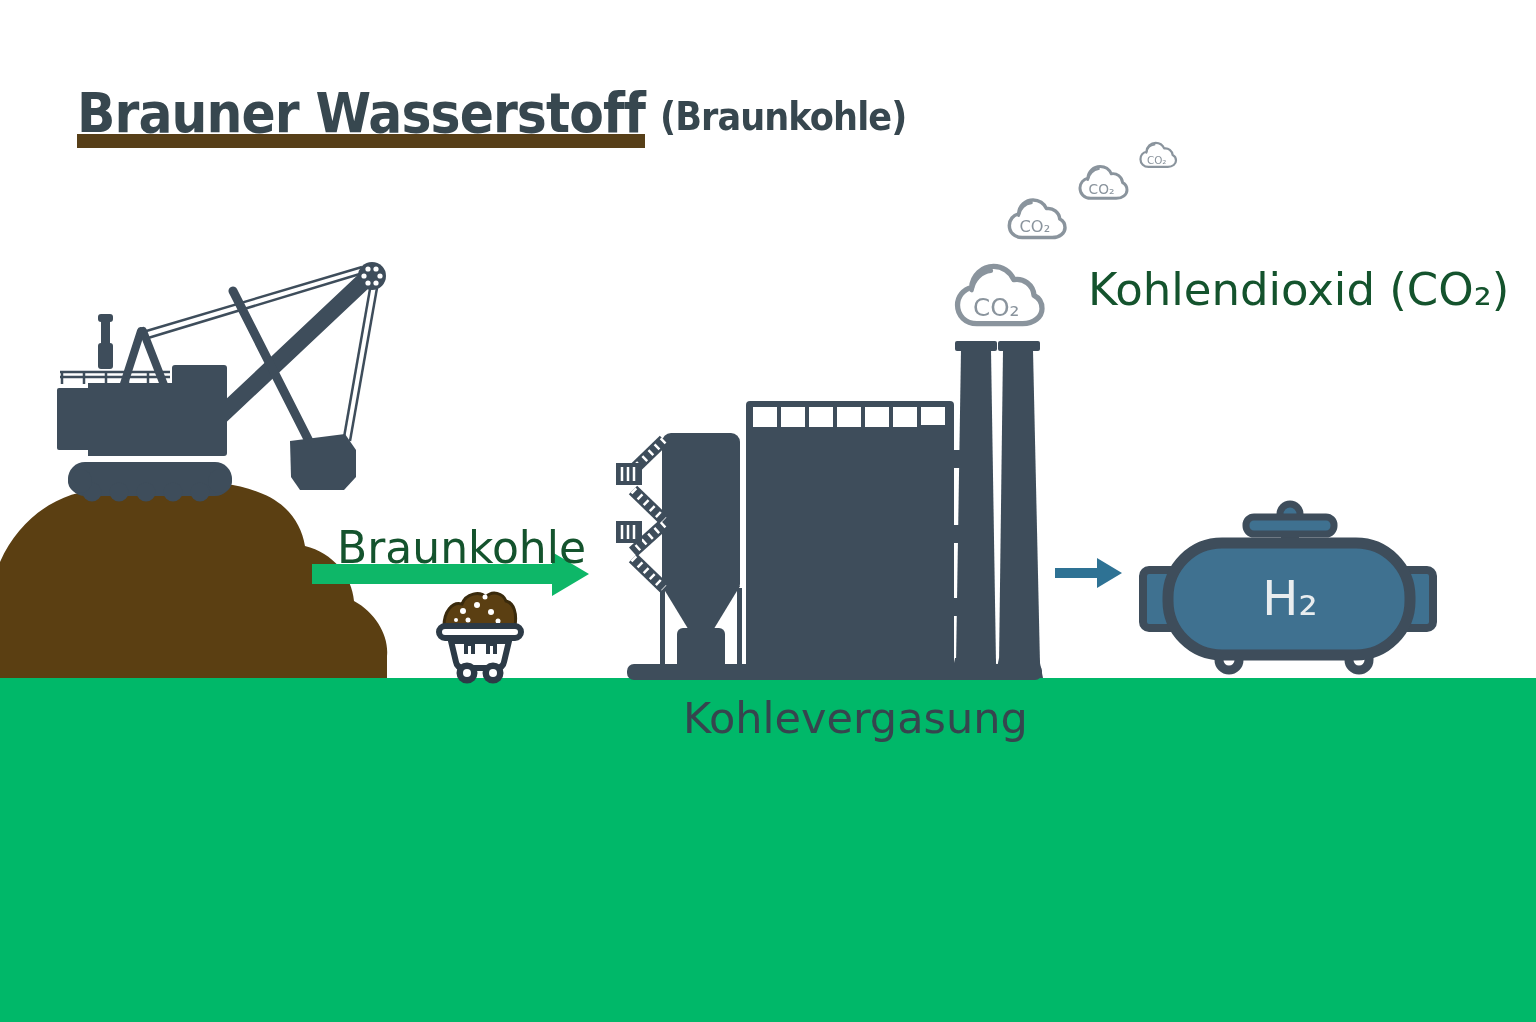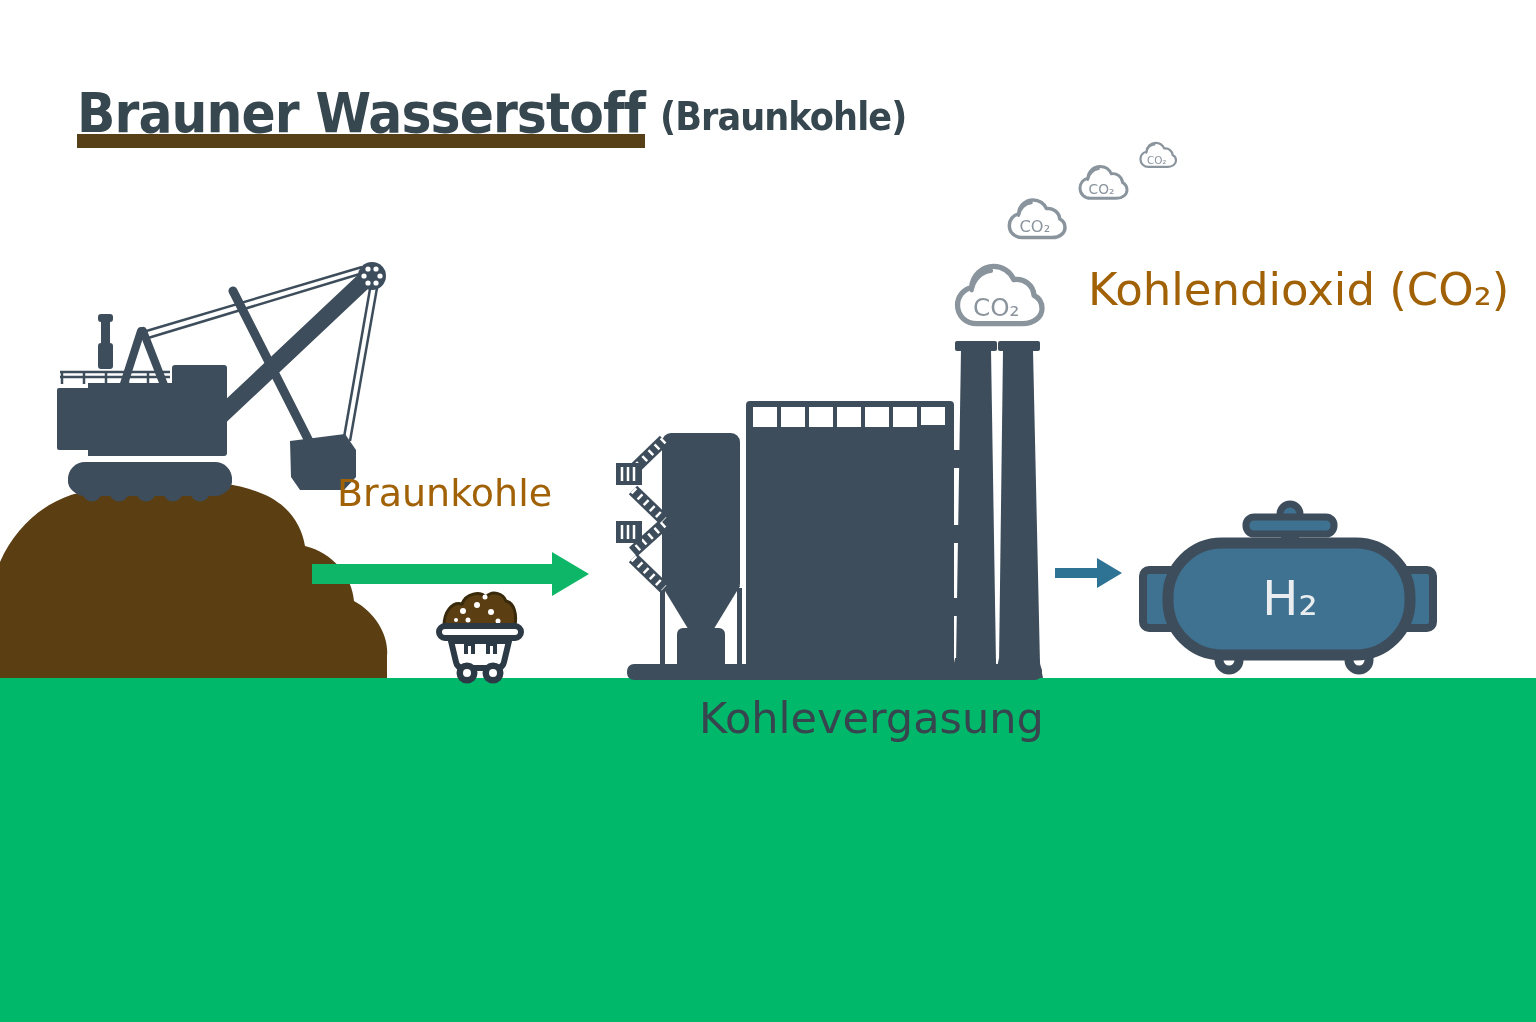--- a/index.html
+++ b/index.html
@@ -13,25 +13,25 @@
     left:77px;top:80px;font-size:56px;font-weight:bold;color:#37474f;
     letter-spacing:-1px;transform:scaleX(.9);transform-origin:left center;
   }
   .subtitle{
     left:660px;top:94px;font-size:39px;font-weight:bold;color:#37474f;
     letter-spacing:-1px;transform:scaleX(.9);transform-origin:left center;
   }
   .underline{
     position:absolute;left:77px;top:134px;width:568px;height:14px;background:#573f18;
   }
-  .teal{color:#a16207;}
-  .braunkohle{left:337px;top:471px;font-size:38px;}
+  .teal{color:#14532d;}
+  .braunkohle{left:337px;top:522px;font-size:44px;}
   .kohlendioxid{left:1088px;top:263px;font-size:45px;}
   .wasserstoff{left:1127px;top:448px;font-size:44px;}
-  .kohlevergasung{left:683px;top:693px;font-size:43px;color:#36454e;margin-left:16px;}
+  .kohlevergasung{left:683px;top:693px;font-size:43px;color:#36454e;}
 </style>
 </head>
 <body>
 
 <div id="canvas">
 
   <svg id="scene" viewBox="0 0 1536 1022">
 
     <rect x="0" y="678" width="1536" height="344" fill="#00b869"></rect>
 

